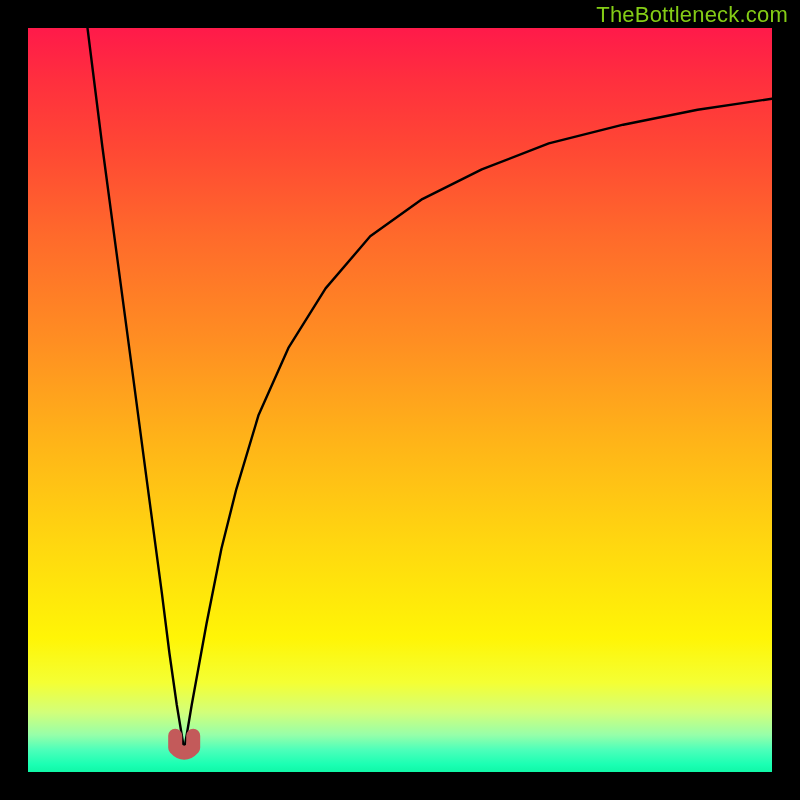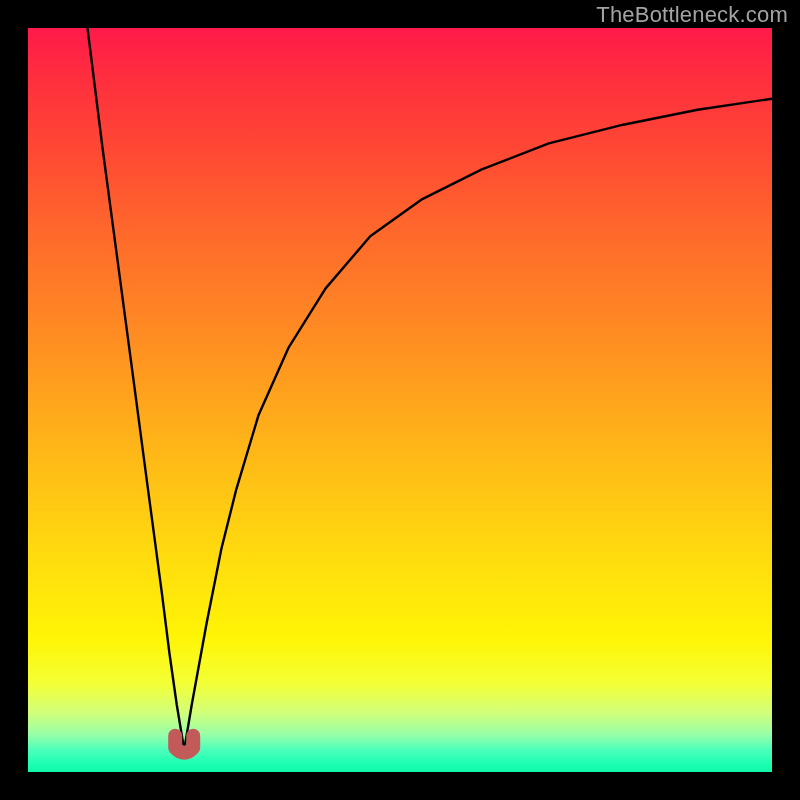--- a/index.html
+++ b/index.html
@@ -39,21 +39,21 @@
       #97ffa9 95%,
       #4dffba 97%,
       #1affb3 99%,
       #10f7a7 100%
     );
   }
   .watermark {
     position: absolute;
     top: 2px;
     right: 12px;
-    color: #a3a3a3;
+    color: #84cc16;
     font-size: 22px;
     font-weight: 400;
     letter-spacing: 0.2px;
     user-select: none;
   }
   svg.curve {
     position: absolute;
     top: 0;
     left: 0;
     width: 744px;

